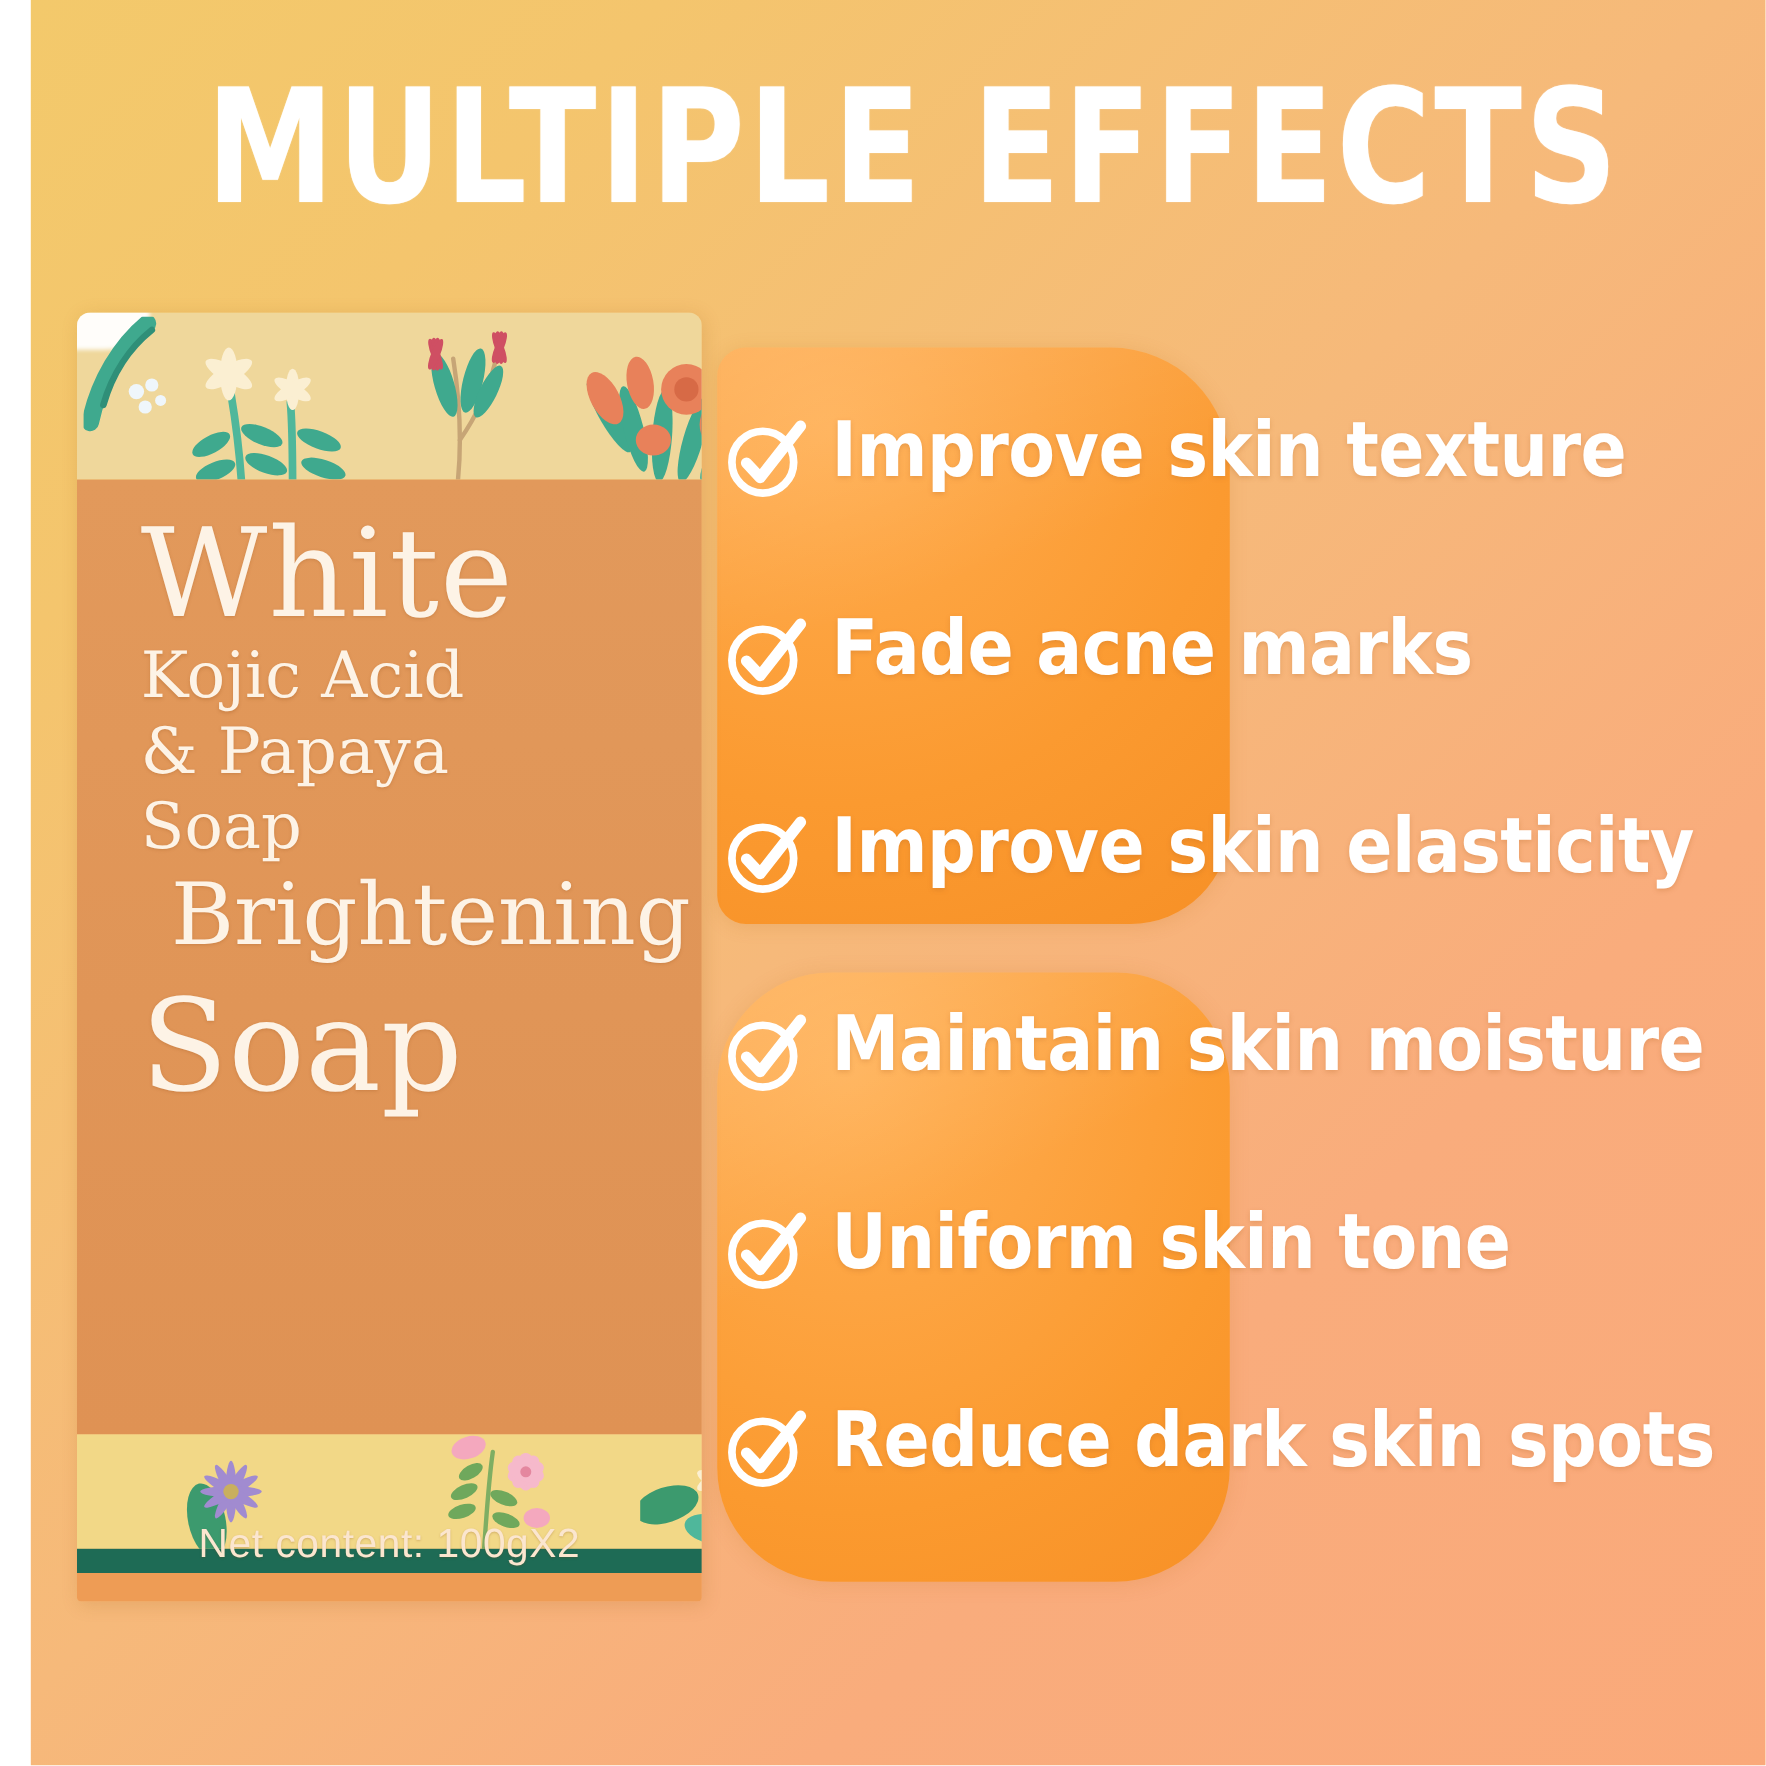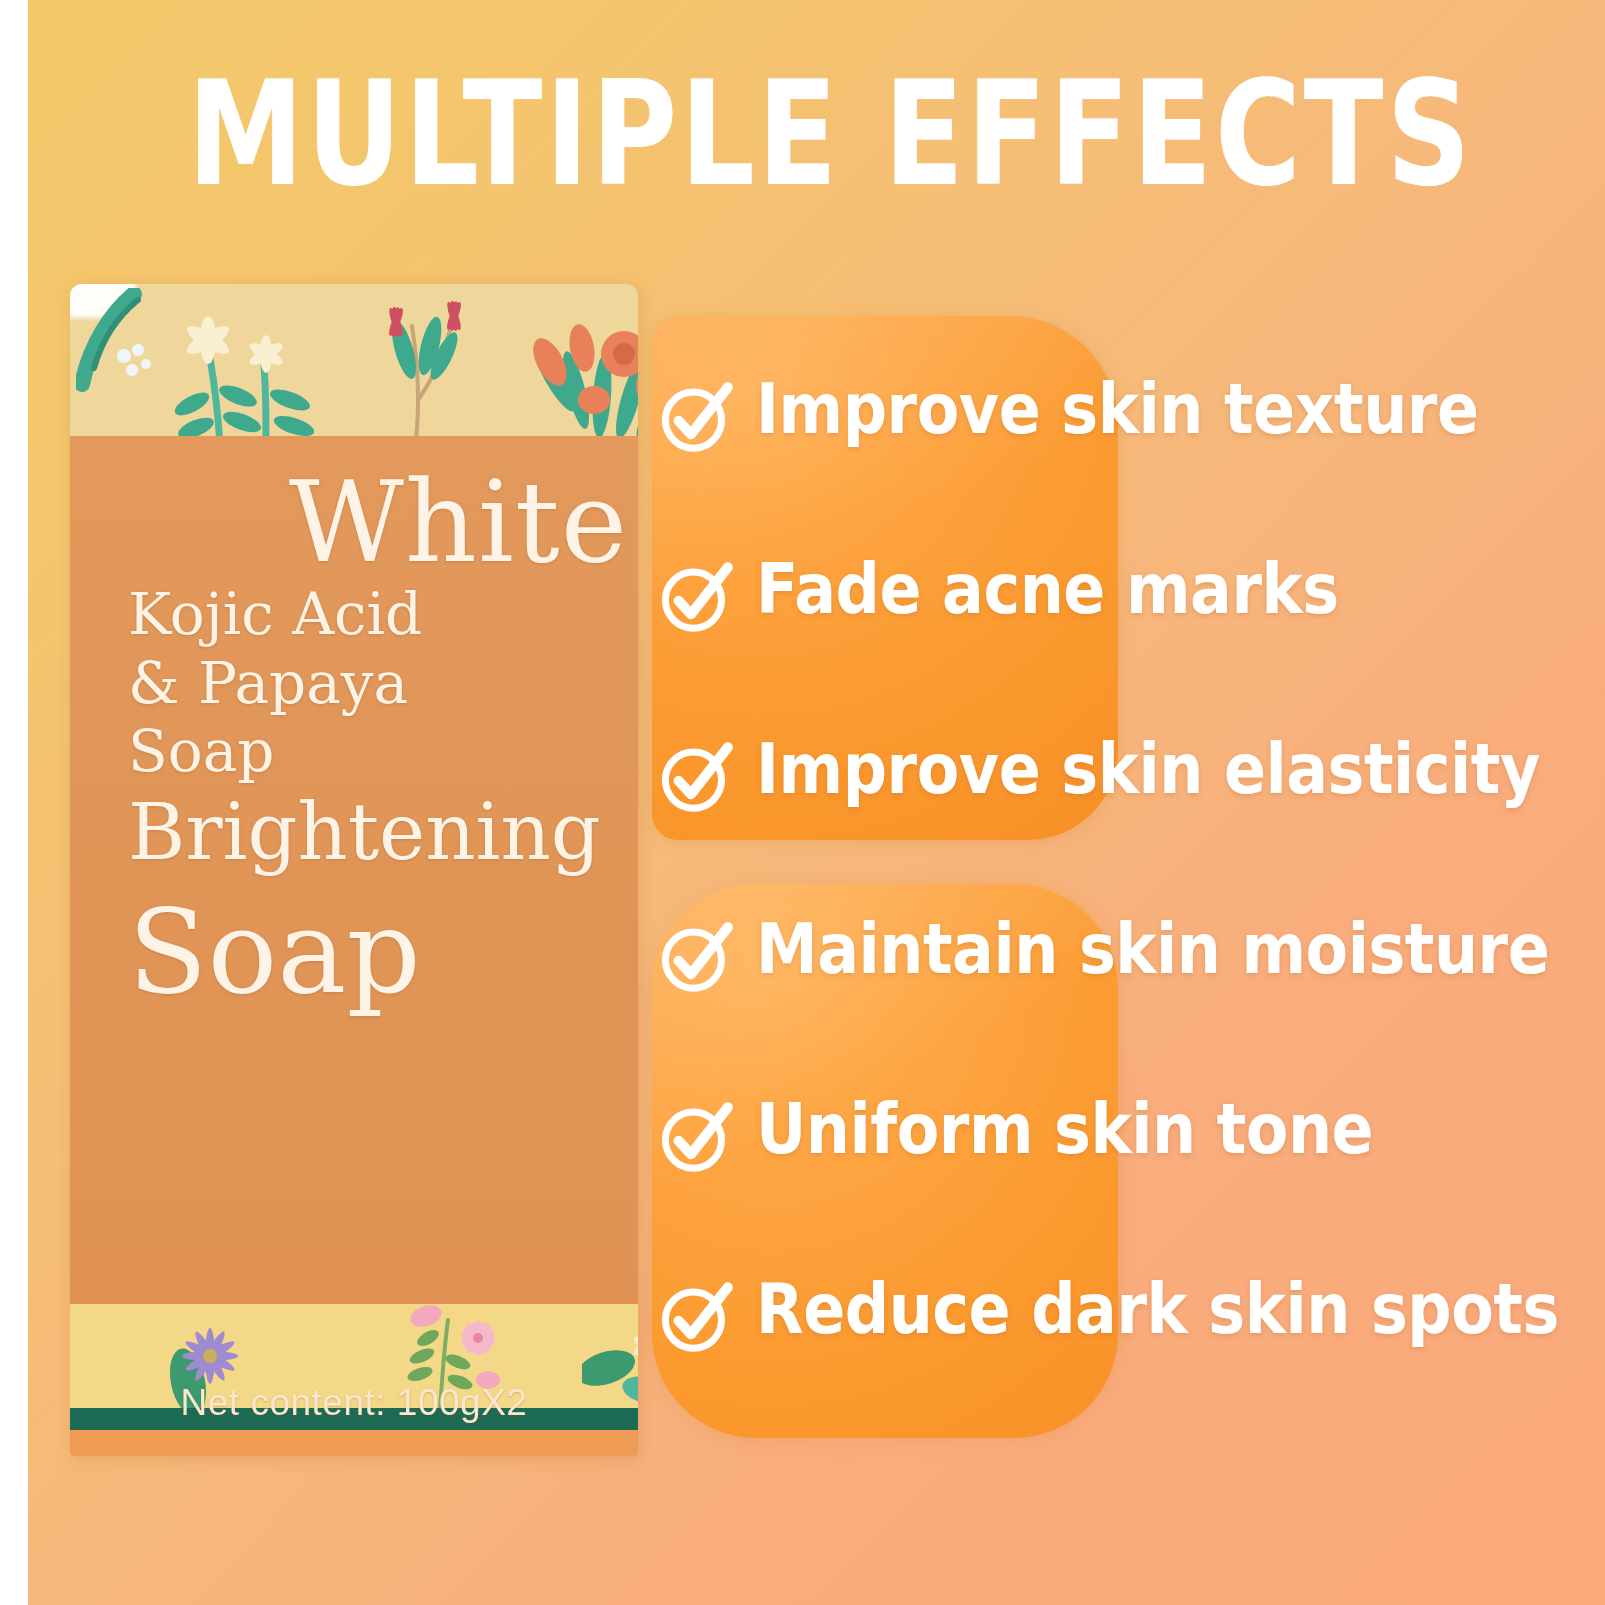--- a/index.html
+++ b/index.html
@@ -92,23 +92,23 @@
     font-size:37px;letter-spacing:.5px;
     z-index:6;
     text-shadow:0 1px 2px rgba(120,60,10,.25);
   }
   #box-text{
     position:absolute;left:58px;top:180px;width:500px;
     color:#fdf3e6;
     font-family:"DejaVu Serif", serif;
     text-shadow:0 1px 3px rgba(140,70,20,.25);
   }
-  #box-text .l1{font-size:112px;line-height:1.04;letter-spacing:1px;text-align:right;}
+  #box-text .l1{font-size:112px;line-height:1.04;letter-spacing:1px;}
   #box-text .l2,#box-text .l3,#box-text .l4{font-size:58px;line-height:1.18;}
-  #box-text .l5{font-size:78px;line-height:1.18;}
+  #box-text .l5{font-size:78px;line-height:1.18;text-align:right;}
   #box-text .l6{font-size:116px;line-height:1.1;margin-top:10px;}
 
   
   .sprig{position:absolute;}
 
   
   #benefits{
     position:absolute;left:628px;top:378px;width:960px;
   }
   .benefit{

